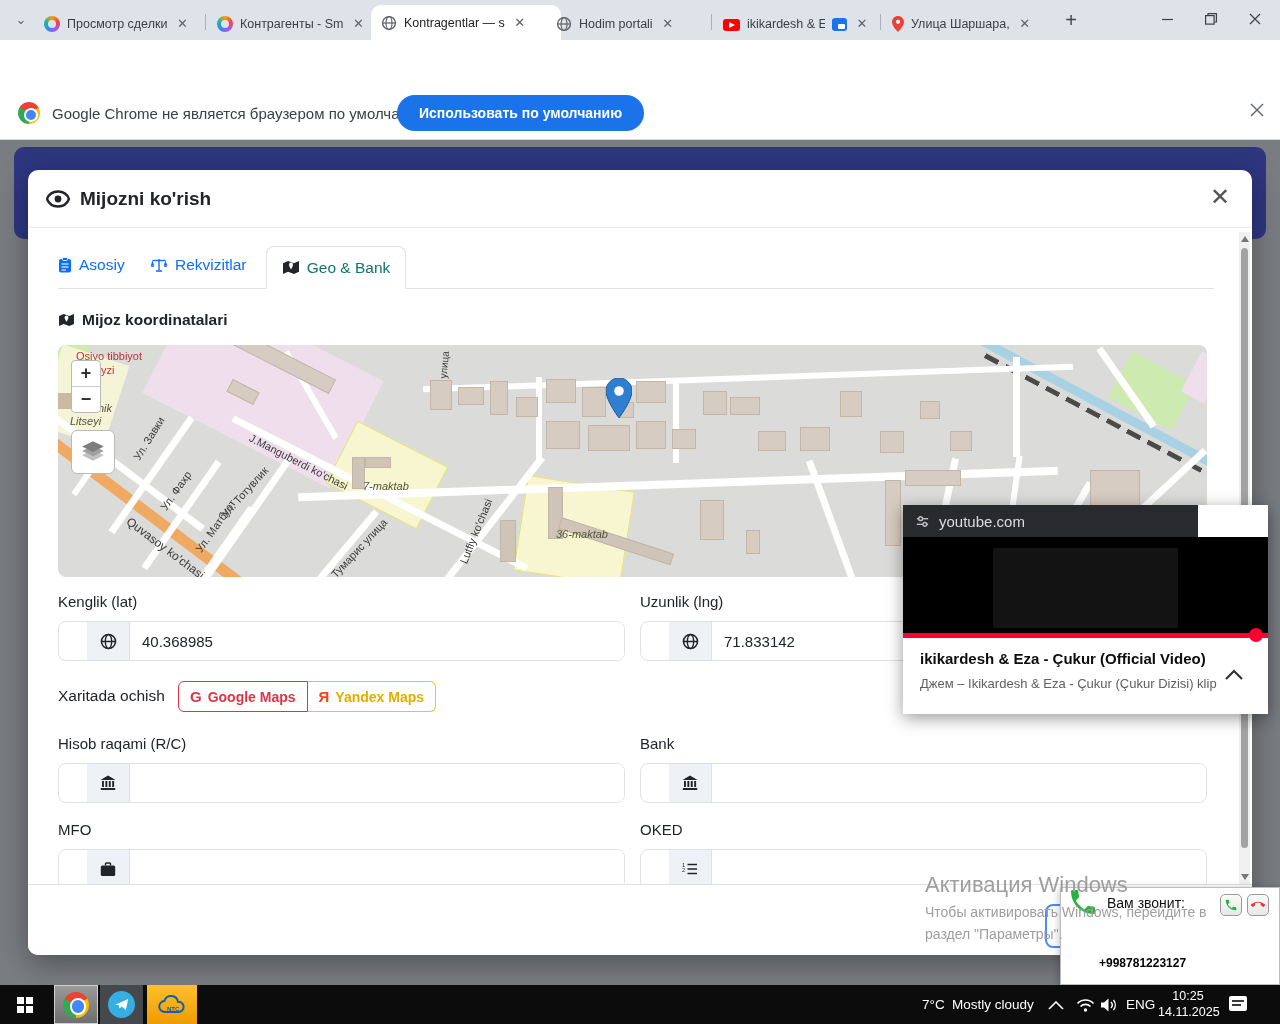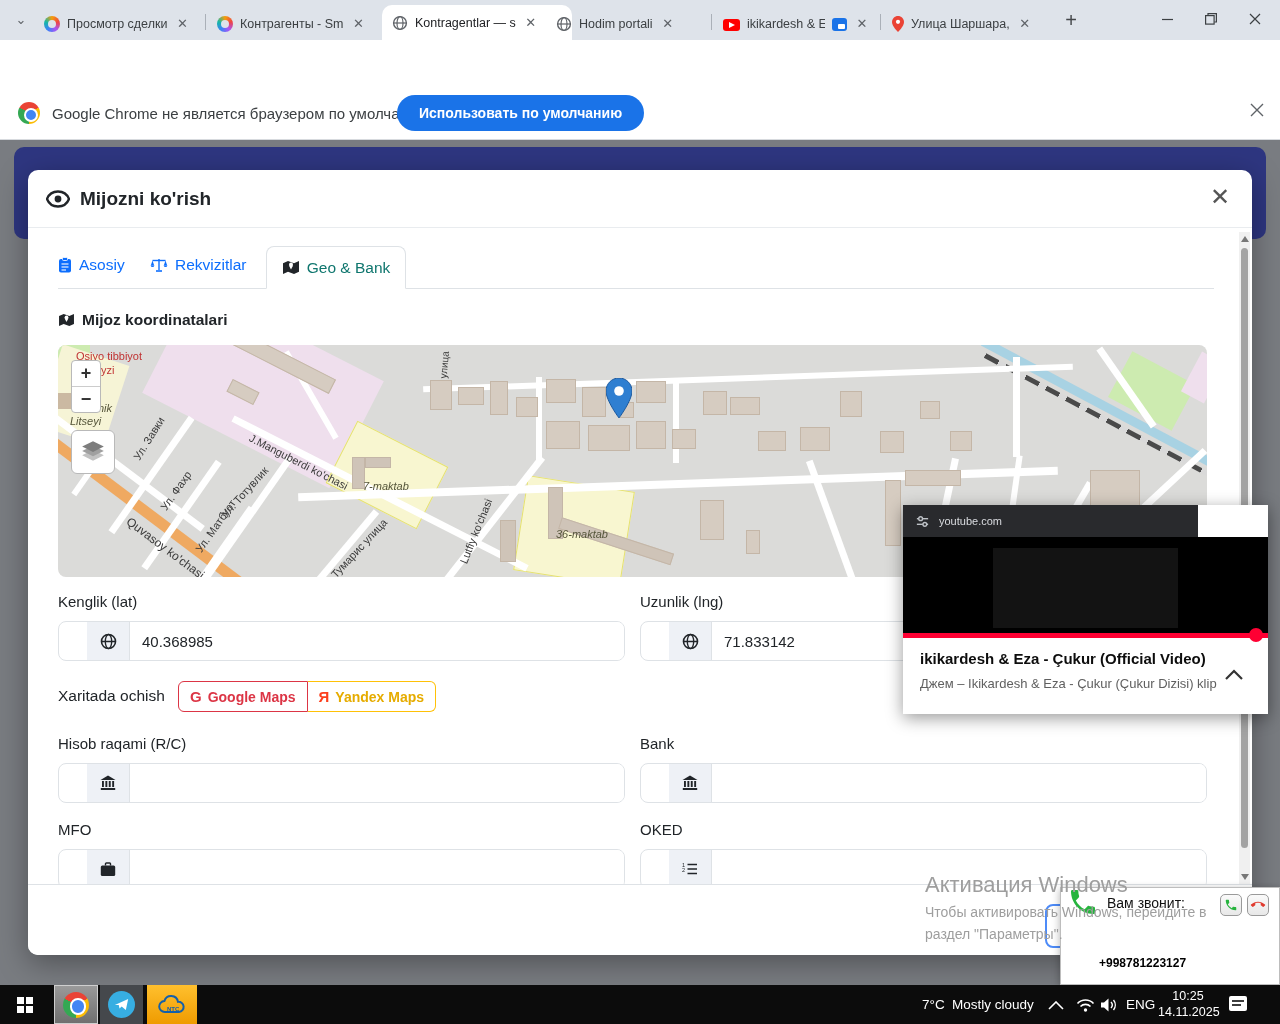--- a/index.html
+++ b/index.html
@@ -74,21 +74,21 @@
   #ym-btn { border:1px solid #ffc107; border-left:none; border-radius:0 6px 6px 0; color:#e6ac00; }
   #m-foot { position:absolute; left:0; top:714px; width:1224px; height:71px; background:#fff; border-top:1px solid #dee2e6; border-radius:0 0 10px 10px; z-index:6; }
   #foot-btn { position:absolute; left:1017px; top:19px; width:34px; height:44px; border:2px solid #4d8bf8; border-radius:8px; background:#fff; }
   
   #msb { position:absolute; left:1211px; top:62px; width:11px; height:652px; background:#f0f0f0; z-index:5; }
   #msb .thumb { position:absolute; left:2px; top:16px; width:7px; height:600px; background:#a3a3a3; border-radius:4px; }
   .sb-arrow { position:absolute; left:1.5px; width:0; height:0; border-left:4px solid transparent; border-right:4px solid transparent; }
 
   
   #pip { position:absolute; left:903px; top:505px; width:365px; height:209px; z-index:40; box-shadow:0 4px 16px rgba(0,0,0,.4); background:#fff; }
-  #pip-head { position:absolute; left:0; top:0; width:295px; height:32px; background:#292a2d; display:flex; align-items:center; padding:0 12px; gap:9px; color:#dadce0; font-size:11px; }
+  #pip-head { position:absolute; left:0; top:0; width:295px; height:32px; background:#292a2d; display:flex; align-items:center; padding:0 12px; gap:9px; color:#dadce0; font-size:15px; }
   #pip-video { position:absolute; left:0; top:32px; width:365px; height:96px; background:#000; }
   #pip-inner { position:absolute; left:90px; top:11px; width:185px; height:80px; background:#131313; }
   #pip-prog { position:absolute; left:0; top:128px; width:365px; height:5px; background:#ff0033; }
   #pip-knob { position:absolute; left:346px; top:123px; width:14px; height:14px; border-radius:50%; background:#ff0033; }
   #pip-title { position:absolute; left:17px; top:145px; font-size:15px; font-weight:700; color:#0d0d0d; }
   #pip-sub { position:absolute; left:17px; top:171px; font-size:13px; color:#606060; }
 
   
   #wm { position:absolute; left:925px; top:872px; z-index:60; color:#9e9e9e; pointer-events:none; }
   #wm .t { font-size:22px; }
@@ -122,21 +122,21 @@
       <span class="tab-x">✕</span>
     </div>
     <div class="tab-sep" style="left:205px;"></div>
 
     <div class="tab" style="left:207px;width:170px;">
       <span class="fav crm-ring"></span>
       <span class="ttl">Контрагенты - Sm</span>
       <span class="tab-x">✕</span>
     </div>
 
-    <div class="tab active" style="left:382px;width:190px;">
+    <div class="tab active" style="left:371px;width:190px;">
       <svg class="fav" viewBox="0 0 16 16">
           <circle cx="8" cy="8" r="6.4" fill="none" stroke="#5f6368" stroke-width="1.4"></circle>
           <ellipse cx="8" cy="8" rx="3" ry="6.4" fill="none" stroke="#5f6368" stroke-width="1.2"></ellipse>
           <line x1="1.6" y1="8" x2="14.4" y2="8" stroke="#5f6368" stroke-width="1.2"></line>
         </svg>
       <span class="ttl">Kontragentlar — s</span>
       <span class="tab-x">✕</span>
     </div>
 
     <div class="tab" style="left:546px;width:163px;">

